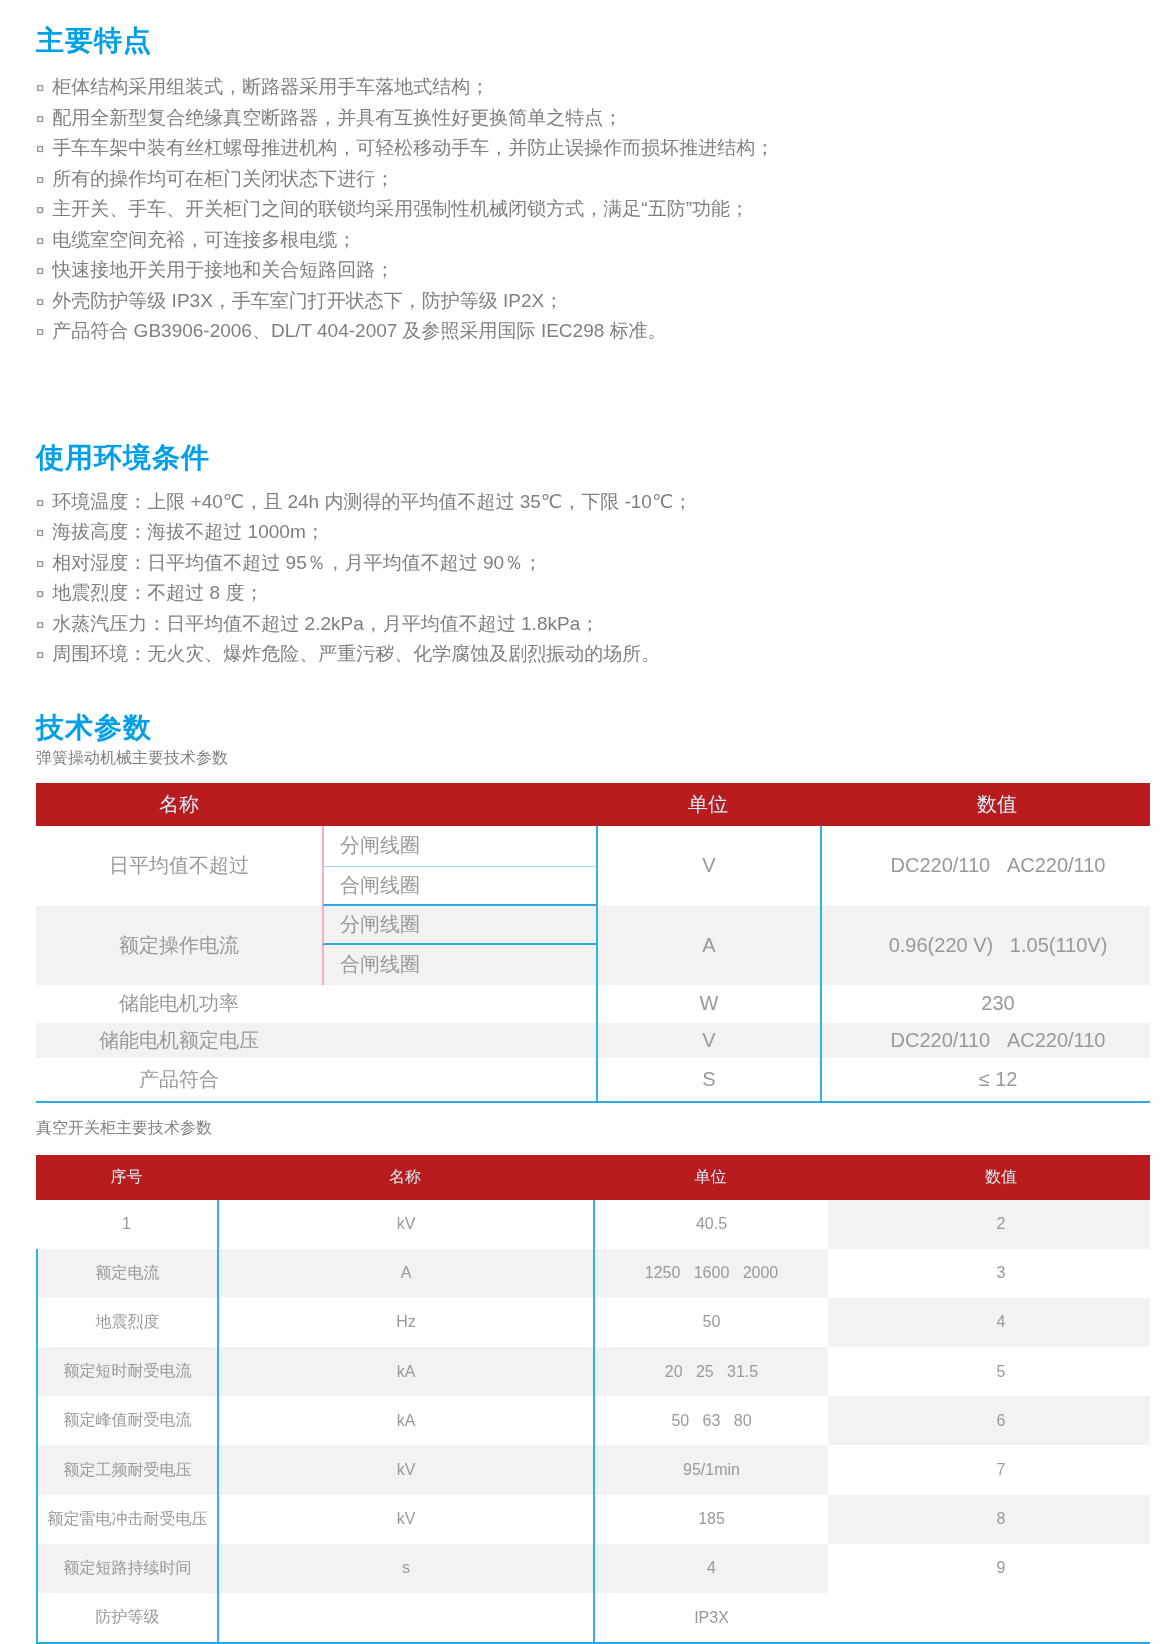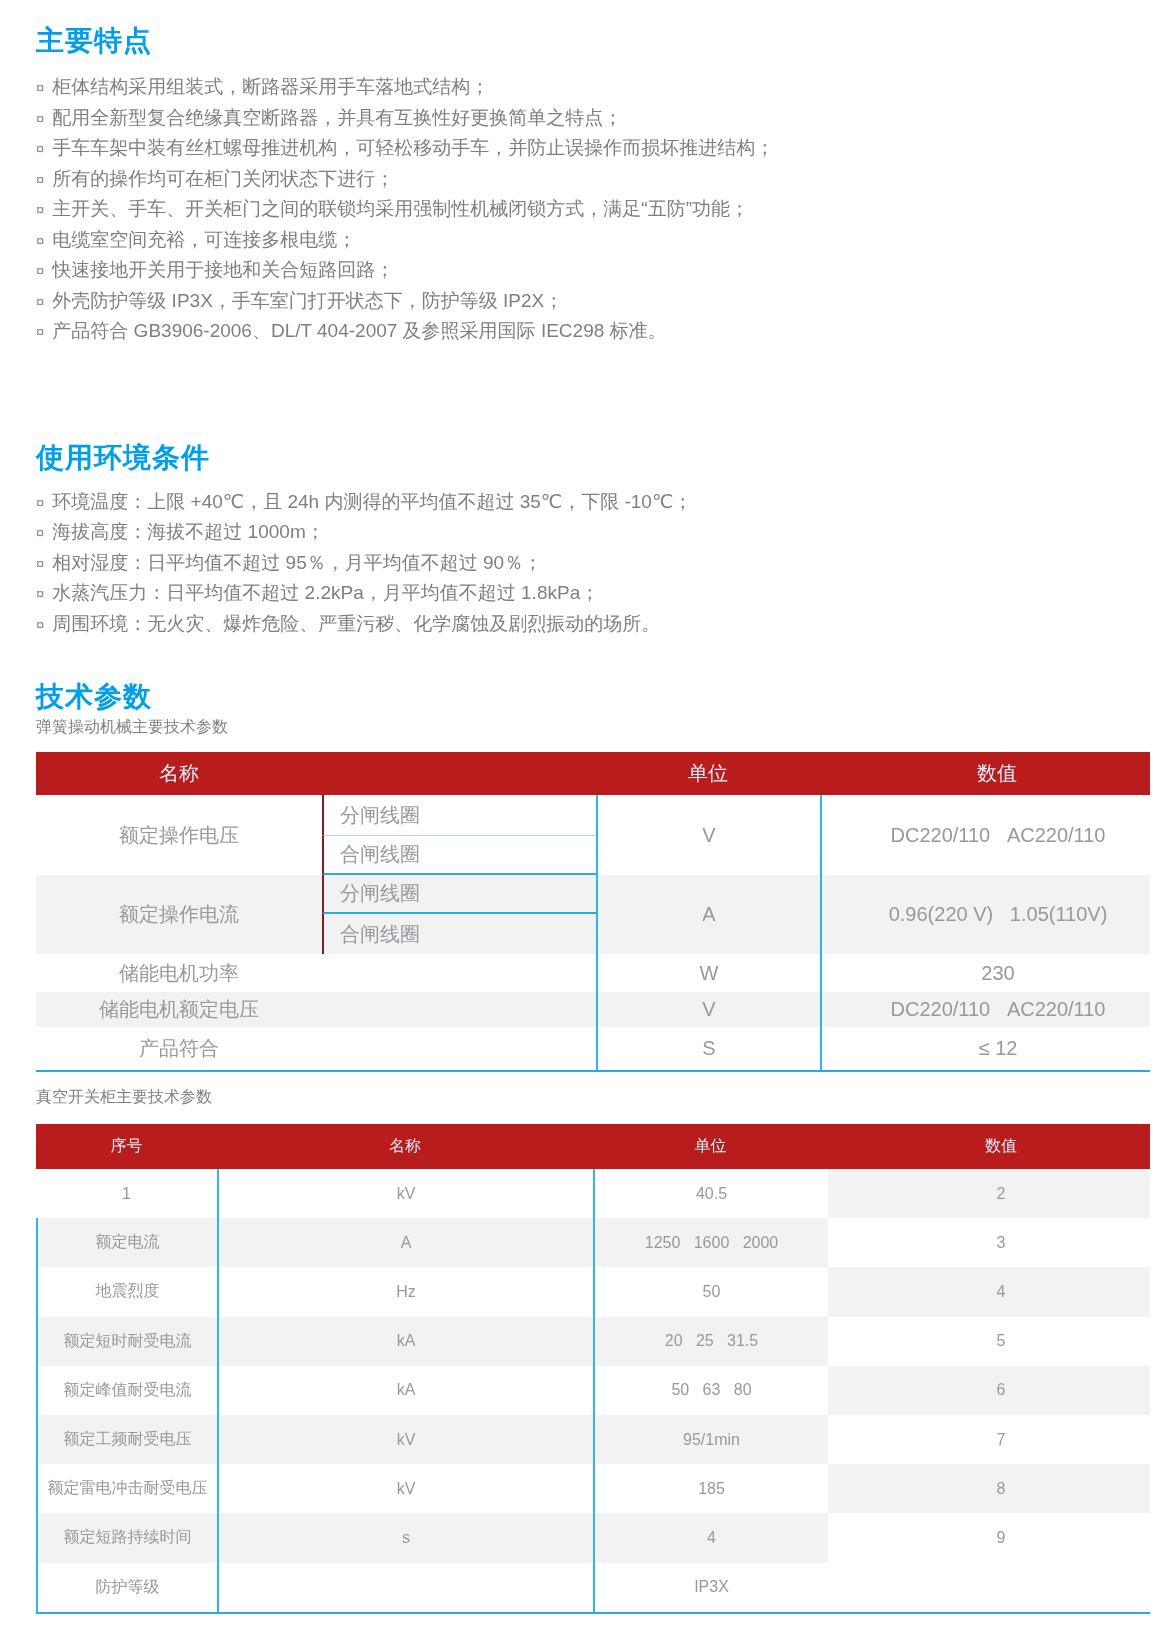--- a/index.html
+++ b/index.html
@@ -81,21 +81,21 @@
     background:#ffffff;
   }
   .hd {
     background:#b91c1c;
     color:#d5f0fc;
   }
   .gray { background:#f2f2f2; }
   .sub {
     justify-content:flex-start;
     padding-left:16px;
-    border-left:2px solid #7f1d1d;
+    border-left:2px solid #f9a8d4;
   }
   .vline { border-left:2px solid #2fb3ec; }
   .divider-light { border-bottom:1px solid #9fdcf8; }
   .divider-strong { border-bottom:2px solid #29abe2; }
   .span-label { padding-right:274px; }  
 </style>
 </head>
 <body>
 
 <div class="page">
@@ -111,34 +111,35 @@
     <div class="li"><span class="bullet">¤</span><span>快速接地开关用于接地和关合短路回路；</span></div>
     <div class="li"><span class="bullet">¤</span><span>外壳防护等级 IP3X，手车室门打开状态下，防护等级 IP2X；</span></div>
     <div class="li"><span class="bullet">¤</span><span>产品符合 GB3906-2006、DL/T 404-2007 及参照采用国际 IEC298 标准。</span></div>
   </div>
 
   <h2 class="section-title" id="title-env">使用环境条件</h2>
   <div class="bullet-list" id="env-list">
     <div class="li"><span class="bullet">¤</span><span>环境温度：上限 +40℃，且 24h 内测得的平均值不超过 35℃，下限 -10℃；</span></div>
     <div class="li"><span class="bullet">¤</span><span>海拔高度：海拔不超过 1000m；</span></div>
     <div class="li"><span class="bullet">¤</span><span>相对湿度：日平均值不超过 95％，月平均值不超过 90％；</span></div>
+    <div class="li"><span class="bullet">¤</span><span>地震烈度：不超过 8 度；</span></div>
     <div class="li"><span class="bullet">¤</span><span>水蒸汽压力：日平均值不超过 2.2kPa，月平均值不超过 1.8kPa；</span></div>
     <div class="li"><span class="bullet">¤</span><span>周围环境：无火灾、爆炸危险、严重污秽、化学腐蚀及剧烈振动的场所。</span></div>
   </div>
 
   <h2 class="section-title" id="title-params">技术参数</h2>
   <div class="tbl-caption" id="caption-1">弹簧操动机械主要技术参数</div>
 
   <div class="tbl1">
     <div class="cell hd" style="grid-area:1/1/2/2">名称</div>
     <div class="cell hd" style="grid-area:1/2/2/3"></div>
     <div class="cell hd" style="grid-area:1/3/2/4">单位</div>
     <div class="cell hd" style="grid-area:1/4/2/5">数值</div>
 
-    <div class="cell" style="grid-area:2/1/4/2">额定操作电压</div>
+    <div class="cell" style="grid-area:2/1/4/2">日平均值不超过</div>
     <div class="cell sub divider-light" style="grid-area:2/2/3/3">分闸线圈</div>
     <div class="cell sub divider-strong" style="grid-area:3/2/4/3">合闸线圈</div>
     <div class="cell vline" style="grid-area:2/3/4/4">V</div>
     <div class="cell vline" style="grid-area:2/4/4/5">DC220/110&nbsp;&nbsp;&nbsp;AC220/110</div>
 
     <div class="cell gray" style="grid-area:4/1/6/2">额定操作电流</div>
     <div class="cell sub gray divider-strong" style="grid-area:4/2/5/3">分闸线圈</div>
     <div class="cell sub gray" style="grid-area:5/2/6/3">合闸线圈</div>
     <div class="cell vline gray" style="grid-area:4/3/6/4">A</div>
     <div class="cell vline gray" style="grid-area:4/4/6/5">0.96(220 V)&nbsp;&nbsp;&nbsp;1.05(110V)</div>

